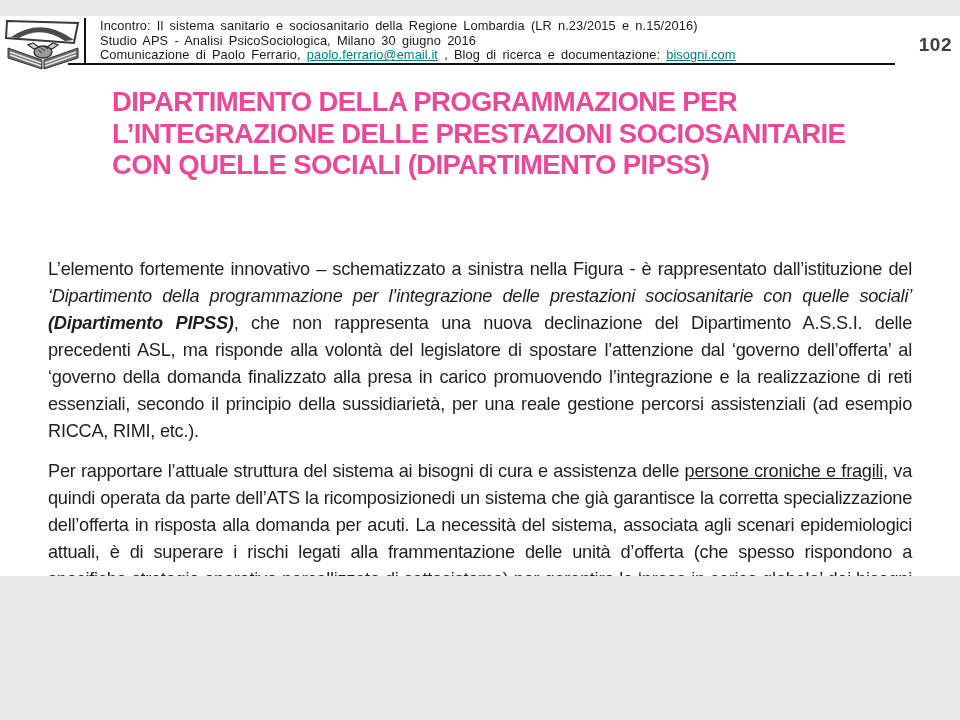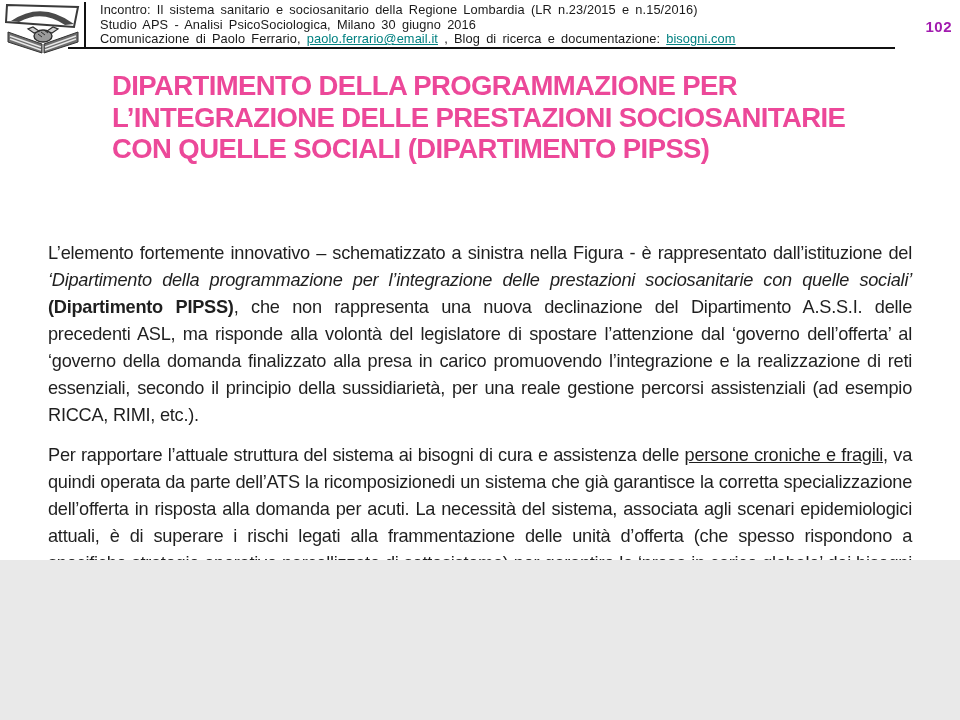--- a/index.html
+++ b/index.html
@@ -1,53 +1,53 @@
 <!DOCTYPE html>
 <html><head>
 <meta charset="utf-8">
 <style>
   html,body{margin:0;padding:0;background:#e9e9e9;}
   .slide{
-    position:relative;width:960px;height:560px;margin:0 auto;
+    position:relative;width:960px;height:560px;margin:16px auto;
     background:#ffffff;overflow:hidden;
     font-family:"Liberation Sans","DejaVu Sans",sans-serif;
   }
 
   
   .logo{position:absolute;left:5px;top:3px;width:76px;height:51px;}
   .header-vline{position:absolute;left:84px;top:2px;width:2px;height:45px;background:#111;}
   .header-hline{position:absolute;left:68px;top:47px;width:827px;height:2px;background:#111;}
   .header-text{
     position:absolute;left:100px;top:3px;width:800px;
     font-size:12.8px;line-height:14.6px;color:#1a1a1a;
     letter-spacing:0.1px;word-spacing:2.5px;white-space:nowrap;
   }
   .header-text a{color:#008080;text-decoration:underline;cursor:pointer;}
   .page-number{
     position:absolute;right:8px;top:18px;
-    font-size:15px;font-weight:bold;color:#a21caf;letter-spacing:0.5px;
+    font-size:19px;font-weight:bold;color:#404040;letter-spacing:0.5px;
   }
 
   
   .title{
     position:absolute;left:112px;top:70px;width:780px;
     color:#ec4899;font-weight:bold;font-size:27.5px;line-height:31.5px;
     letter-spacing:-0.6px;
   }
 
   
   .body-text{
     position:absolute;left:48px;top:240px;width:864px;
     color:#1f1f1f;font-size:18.2px;line-height:27px;
     text-align:justify;letter-spacing:-0.25px;
   }
   .body-text p{margin:0 0 13px 0;}
   .seg-normal{}
   .seg-italic{font-style:italic;}
-  .seg-bold{font-weight:bold;}
+  .seg-bold{font-weight:bold;font-style:italic;}
   .seg-underline{text-decoration:underline;}
 
   
   .dgr{
     position:absolute;left:96px;top:644px;
     color:#e00000;font-weight:bold;font-size:17px;line-height:17.5px;
     letter-spacing:0.8px;word-spacing:3px;
   }
   .credit{
     position:absolute;right:10px;top:685px;

